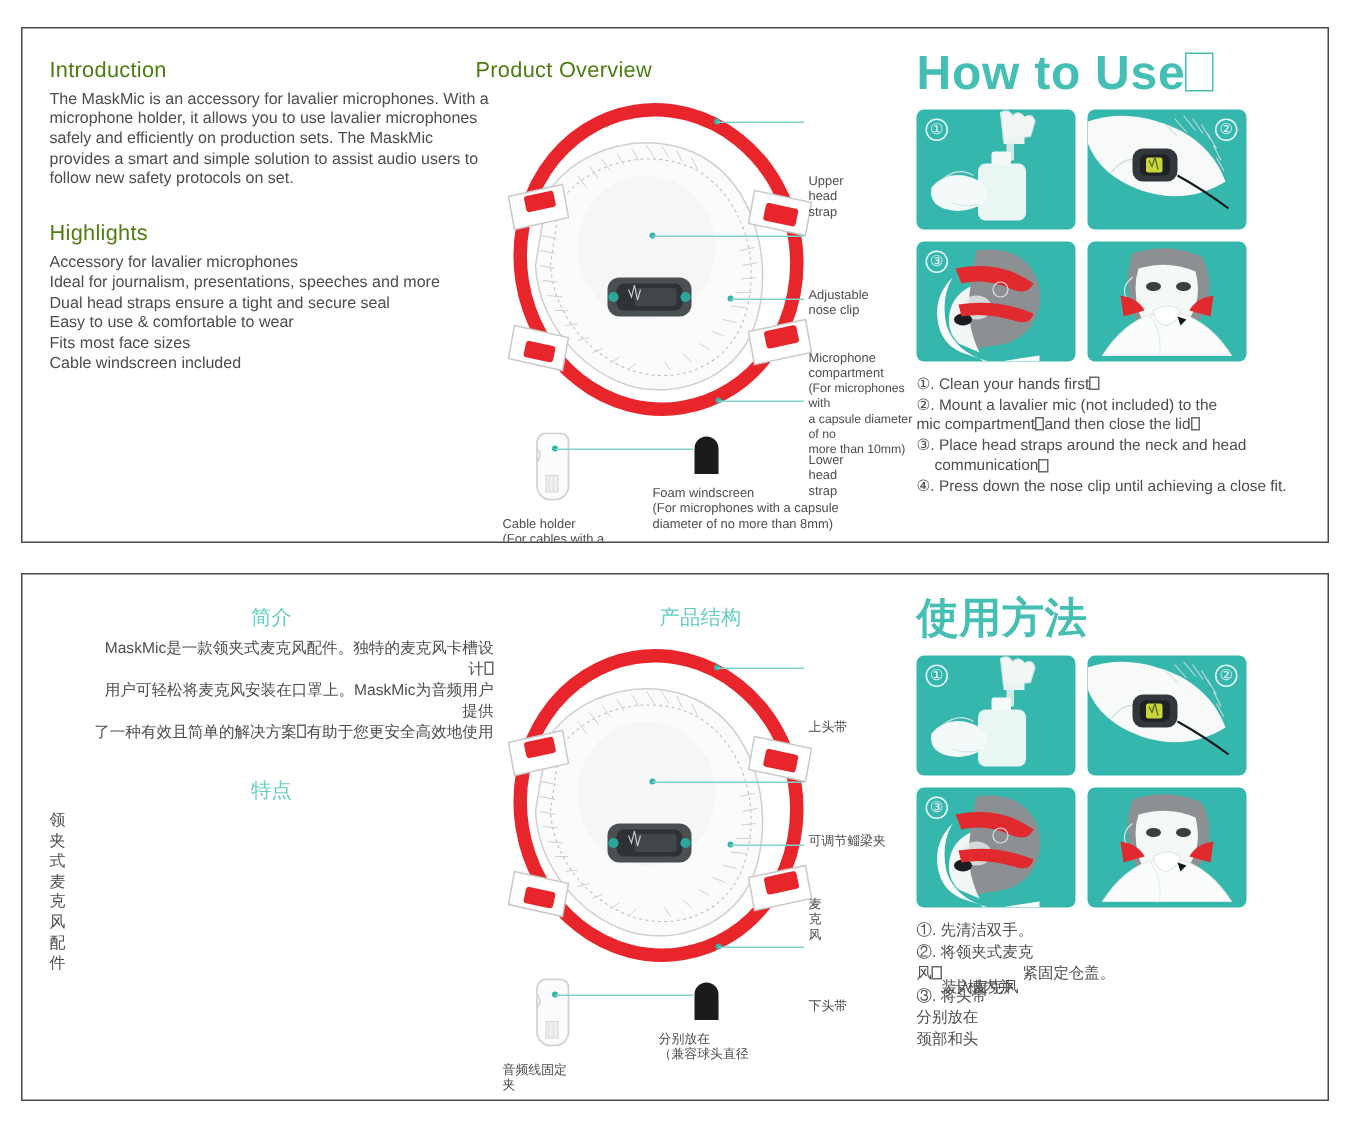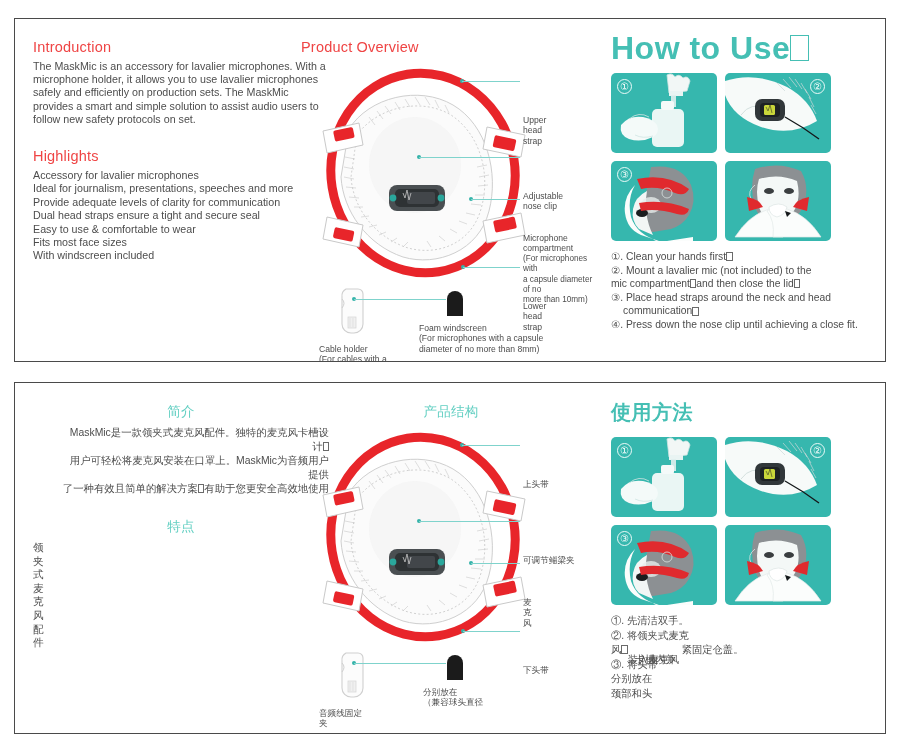--- a/index.html
+++ b/index.html
@@ -15,25 +15,25 @@
     left: 14px;
     width: 872px;
     border: 1.5px solid #4a4a4a;
     background: #fff;
     overflow: hidden;
   }
   #panel-en { top: 18px; height: 344px; }
   #panel-cn { top: 382px; height: 352px; }
 
   .col-text { position: absolute; left: 18px; top: 20px; width: 296px; }
-  .col-diagram { position: absolute; left: 286px; top: 20px; width: 300px; height: 320px; }
+  .col-diagram { position: absolute; left: 302px; top: 20px; width: 300px; height: 320px; }
   .col-howto { position: absolute; left: 596px; top: 12px; width: 272px; }
 
   .sec-head {
-    color: #ef4444;
+    color: #4d7c0f;
     font-size: 14.5px;
     font-weight: normal;
     letter-spacing: .2px;
     margin-bottom: 5px;
   }
   .sec-head.cn { color: #62cfc2; font-size: 13.5px; text-align: center; }
 
   .body-text {
     color: #4d4d4d;
     font-size: 10.7px;
@@ -49,21 +49,21 @@
   .vert-chars span { display: block; }
 
   .howto-title {
     color: #45bfb4;
     font-size: 32px;
     font-weight: bold;
     letter-spacing: .5px;
     line-height: 34px;
     white-space: nowrap;
   }
-  .howto-title.cn { font-size: 20px; }
+  .howto-title.cn { font-size: 28px; }
   .tofu {
     display: inline-block;
     width: .58em; height: .82em;
     border: 1.6px solid currentColor;
     vertical-align: -.06em;
   }
   .tofu-sm {
     display: inline-block;
     width: .62em; height: .88em;
     border: 1px solid #6a6a6a;
@@ -126,25 +126,24 @@
 <div class="panel" id="panel-en">
 
   <div class="col-text">
     <div class="sec-head">Introduction</div>
     <div class="body-text">The MaskMic is an accessory for lavalier microphones. With a microphone holder, it allows you to use lavalier microphones safely and efficiently on production sets. The MaskMic provides a smart and simple solution to assist audio users to follow new safety protocols on set.</div>
 
     <div class="sec-head" style="margin-top:22px">Highlights</div>
     <div class="hl-list">
       <div>Accessory for lavalier microphones</div>
       <div>Ideal for journalism, presentations, speeches and more</div>
-      <div>Provide adequate levels of clarity for communication</div>
       <div>Dual head straps ensure a tight and secure seal</div>
       <div>Easy to use &amp; comfortable to wear</div>
       <div>Fits most face sizes</div>
-      <div>With windscreen included</div>
+      <div>Cable windscreen included</div>
     </div>
   </div>
 
   <div class="col-diagram">
     <div class="sec-head">Product Overview</div>
 
     <svg width="240" height="250" viewBox="0 0 240 250" style="position:absolute;left:10px;top:22px">
 
       <ellipse cx="112" cy="112" rx="92" ry="100" fill="none" stroke="#e8252a" stroke-width="9" transform="rotate(-9 112 112)"></ellipse>
 

